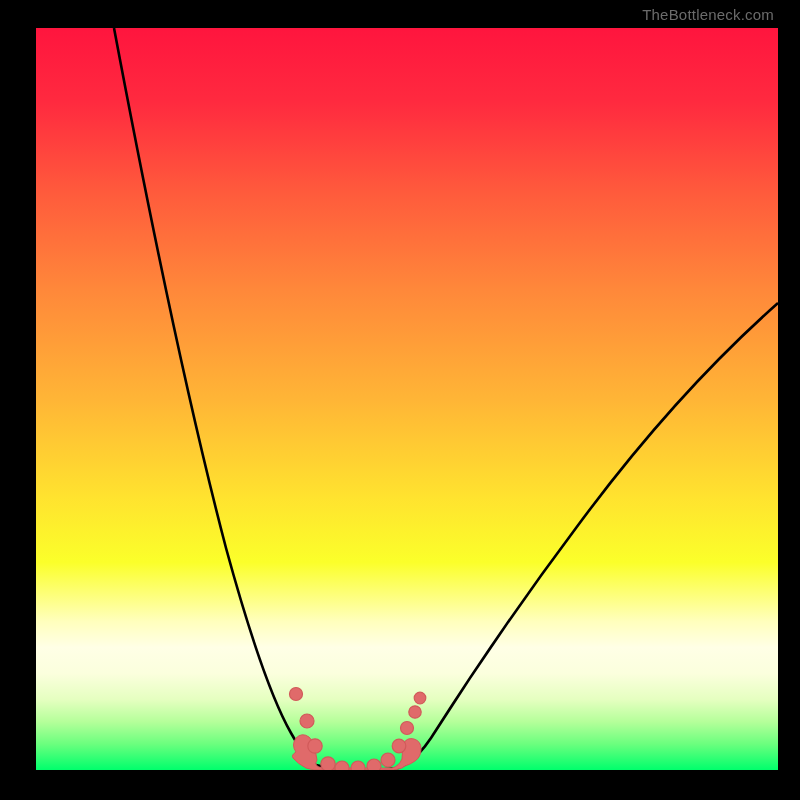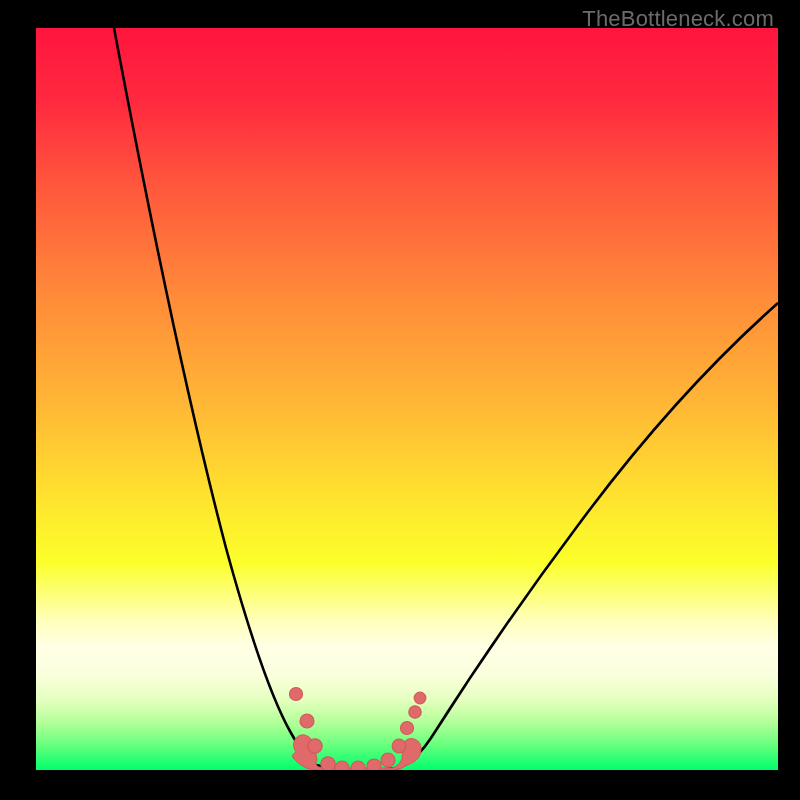--- a/index.html
+++ b/index.html
@@ -39,21 +39,21 @@
     left: 0;
     top: 0;
     width: 100%;
     height: 100%;
   }
   .watermark {
     position: absolute;
     top: 6px;
     right: 26px;
     color: #6b6b6b;
-    font-size: 22px;
+    font-size: 15px;
     font-weight: 500;
     letter-spacing: 0.2px;
   }
 </style>
 </head>
 <body>
 
 <div class="frame">
 
   <div class="plot">

